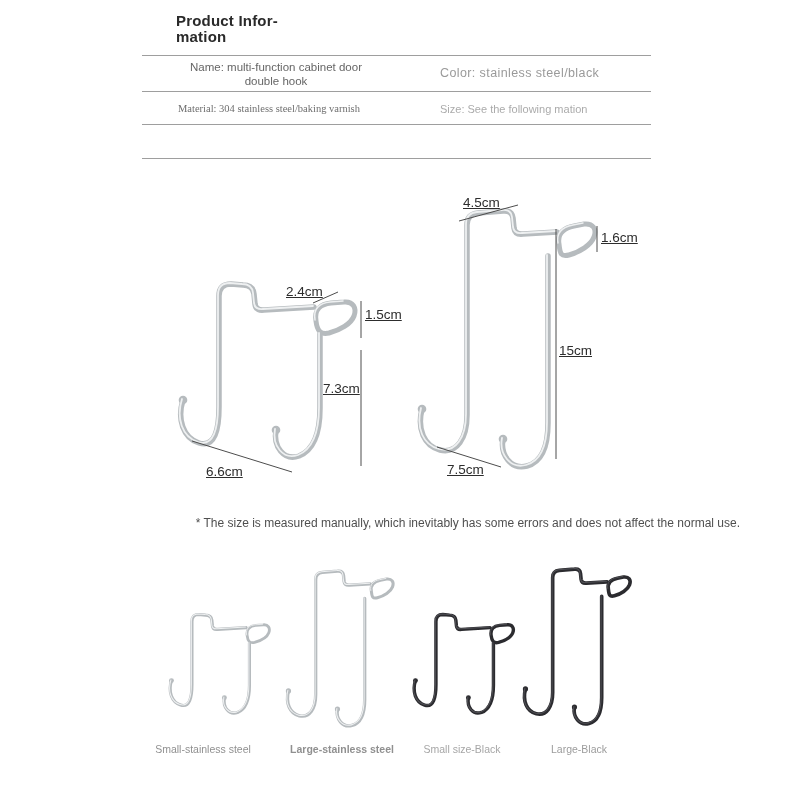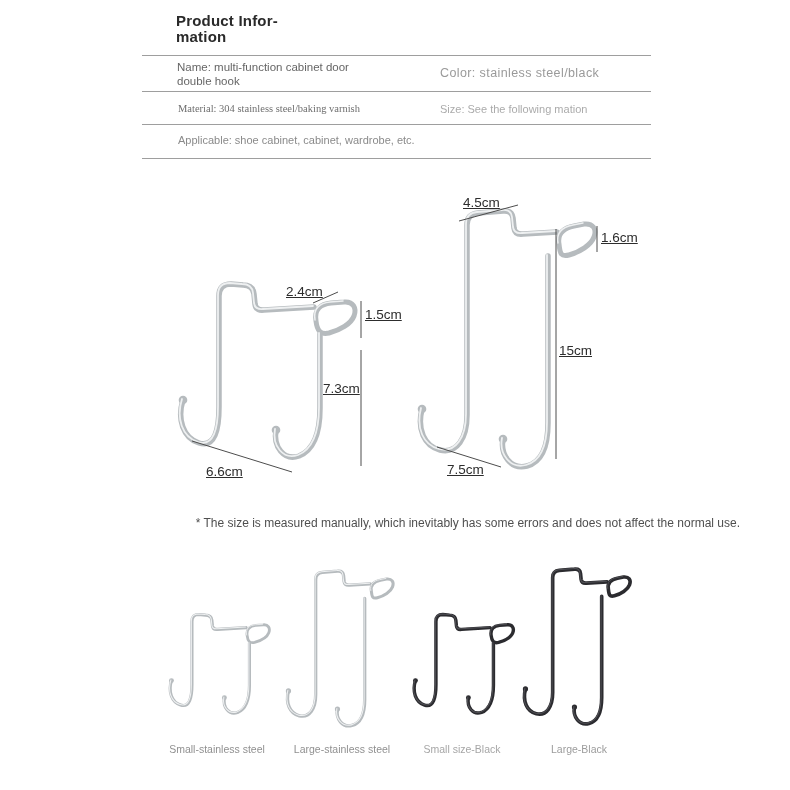--- a/index.html
+++ b/index.html
@@ -5,39 +5,39 @@
   html,body{margin:0;padding:0;background:#fff;}
   .page{position:relative;width:790px;height:786px;background:#fff;overflow:hidden;
         font-family:"Liberation Sans",sans-serif;}
 
   
   .title{position:absolute;left:176px;top:13px;font-size:15px;font-weight:bold;
          color:#2a2a2a;line-height:16px;letter-spacing:.2px;}
   .rule{position:absolute;left:142px;width:509px;height:1px;background:#9e9e9e;}
   .r1{top:55px}.r2{top:91px}.r3{top:124px}.r4{top:158px}
   .spec{position:absolute;white-space:pre-wrap;}
-  .spec-name{left:177px;top:61px;width:198px;font-size:11.5px;color:#666;line-height:13.5px;}
+  .spec-name{left:177px;top:61px;width:198px;font-size:11.5px;color:#666;line-height:13.5px;text-align:center;}
   .spec-color{left:440px;top:66px;font-size:12.5px;color:#9a9a9a;letter-spacing:.4px;}
   .spec-material{left:178px;top:103px;font-size:10.5px;color:#6e6e6e;font-family:Liberation Serif, serif;}
   .spec-size{left:440px;top:103px;font-size:11px;color:#ababab;}
   .spec-applicable{left:178px;top:134px;font-size:11px;color:#8a8a8a;}
 
   
   .hooksvg{position:absolute;}
   .steel{--wire:#b6bbbe;--shine:#eef0f1;}
   .blackh{--wire:#2b2b2f;--shine:#505055;--sw:6;}
   .dim{position:absolute;font-size:13.5px;color:#2d2d2d;white-space:nowrap;text-decoration:underline;}
   .overlay{position:absolute;left:140px;top:170px;pointer-events:none;}
   .note{position:absolute;left:140px;top:516px;width:600px;text-align:right;
         font-size:12px;color:#4f4f4f;}
 
   
   .caption{position:absolute;top:743px;font-size:10.5px;text-align:center;}
-  .cap1{left:157px;width:120px;color:#909090;}
-  .cap2{left:281px;width:122px;color:#909090;}
+  .cap1{left:143px;width:120px;color:#909090;}
+  .cap2{left:281px;width:122px;color:#909090;font-weight:bold;}
   .cap3{left:402px;width:120px;color:#a6a6a6;}
   .cap4{left:518px;width:122px;color:#9c9c9c;}
 </style>
 </head>
 <body>
 
 <div class="page">
 
   <svg width="0" height="0" style="position:absolute" aria-hidden="true">
     <defs>
@@ -68,21 +68,20 @@
 
   <div class="rule r1"></div>
   <div class="rule r2"></div>
   <div class="rule r3"></div>
   <div class="rule r4"></div>
 
   <div class="spec spec-name">Name: multi-function cabinet door double hook</div>
   <div class="spec spec-color">Color: stainless steel/black</div>
   <div class="spec spec-material">Material: 304 stainless steel/baking varnish</div>
   <div class="spec spec-size">Size: See the following mation</div>
-  <div class="spec spec-applicable">Applicable: shoe cabinet, cabinet, wardrobe, etc.</div>
 
   <svg class="hooksvg steel" style="left: 163px; top: 276px; --wire: #b6bbbe;" width="200" height="195" viewBox="0 0 200 195">
       <use href="#hook-small"></use>
     </svg>
   <svg class="hooksvg steel" style="left: 413px; top: 203px; --wire: #b6bbbe;" width="195" height="270" viewBox="0 0 195 270">
       <use href="#hook-large"></use>
     </svg>
 
   <svg class="overlay" width="560" height="330" viewBox="0 0 560 330">
     <g stroke="#4d4d4d" stroke-width="1">

